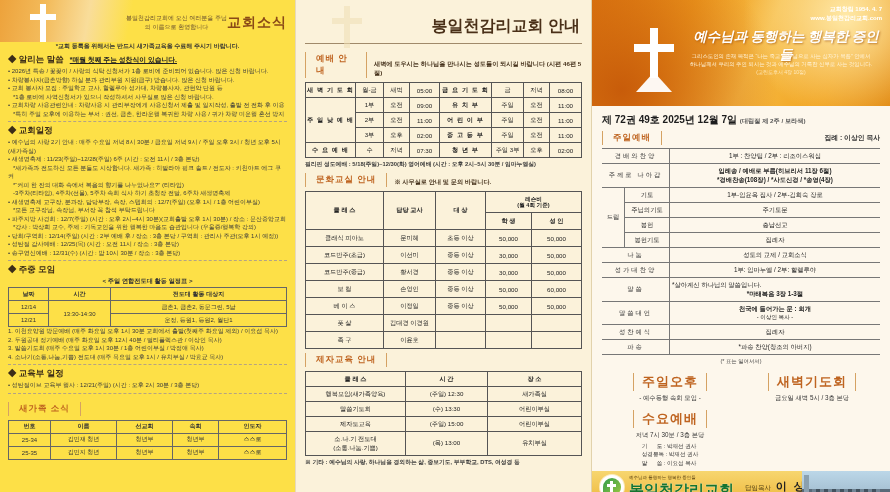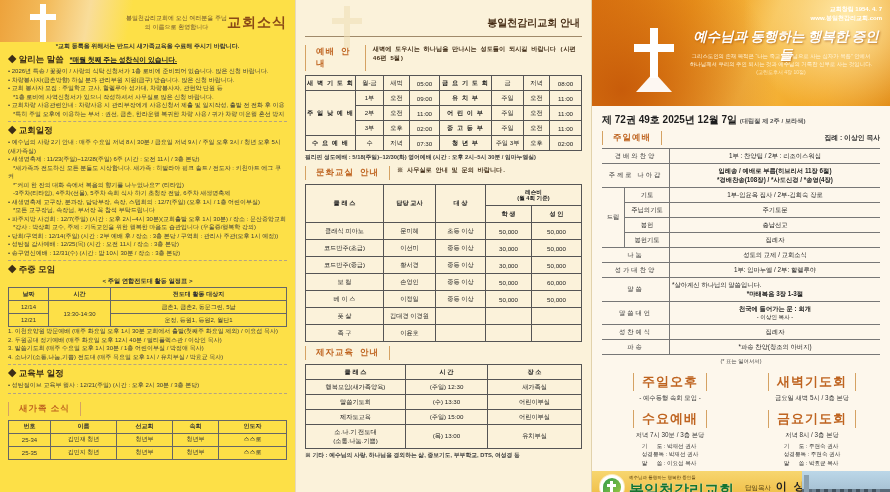--- a/index.html
+++ b/index.html
@@ -23,23 +23,23 @@
   .tbl{width:100%;font-size:6px;color:#333;}
   .tbl th,.tbl td{border:1px solid #666;text-align:center;padding:1.5px 1px;}
   .tbl th{font-weight:bold;}
   .tbl-title{text-align:center;font-size:6.2px;font-weight:bold;color:#333;margin:1px 0;}
   .lbl-bar{display:inline-block;color:#bf6420;font-weight:bold;font-size:8.5px;
     border-left:1px solid #d5a263;border-right:1px solid #d5a263;padding:1px 10px;letter-spacing:1px;}
   .newc{margin-top:3px;}
   
   .p-mid{width:296px;background:#fbf2da;padding:6px 9px;border-right:1px solid #e2d2ac;}
   .mp-wm{position:absolute;left:34px;top:4px;opacity:.55;}
-  .mp-title{text-align:right;font-size:10px;font-weight:bold;color:#4a3018;padding:10px 2px 6px 0;}
+  .mp-title{text-align:right;font-size:16px;font-weight:bold;color:#4a3018;padding:10px 2px 6px 0;}
   .mp-rule{border-top:1px solid #a08a6a;margin-bottom:8px;}
-  .sec-row{display:flex;align-items:flex-start;gap:7px;margin:4px 0 4px;font-family:Liberation Mono, monospace;}
+  .sec-row{display:flex;align-items:flex-end;gap:7px;margin:4px 0 4px;}
   .sec-note{font-size:6.2px;font-weight:bold;color:#44301a;}
   .wtbl{width:100%;font-size:6.2px;color:#222;}
   .wtbl td{border:1px solid #555;text-align:center;padding:2.5px 1px;}
   .wtbl .svc{font-weight:bold;letter-spacing:1px;}
   .small-note{font-size:5.8px;color:#3a3a3a;margin:2px 0 4px;font-weight:bold;}
   .ctbl{width:100%;font-size:6.2px;color:#222;margin-bottom:4px;}
   .ctbl th,.ctbl td{border:1px solid #555;text-align:center;padding:3.5px 1px;}
   .ctbl th{font-weight:bold;}
   .ctbl .feeh{font-size:5.6px;line-height:1.2;}
   .dtbl{width:100%;font-size:6.2px;color:#222;}
@@ -546,27 +546,20 @@
         <span class="lbl-bar">새벽기도회</span>
         <div class="mini-line">금요일 새벽 5시 / 3층 본당</div>
       </div>
       <div class="mini">
         <span class="lbl-bar">수요예배</span>
         <div class="mini-line" style="margin-bottom:2px">저녁 7시 30분 / 3층 본당</div>
         <div class="mini-roles">기      도 : 박재선 권사
 성경봉독 : 박재선 권사
 말      씀 : 이요섭 목사</div>
       </div>
-      <div class="mini">
-        <span class="lbl-bar">금요기도회</span>
-        <div class="mini-line" style="margin-bottom:2px">저녁 8시 / 3층 본당</div>
-        <div class="mini-roles">기      도 : 주현숙 권사
-성경봉독 : 주현숙 권사
-말      씀 : 박효균 목사</div>
-      </div>
     </div>
 
     <div class="footer">
       <div class="f-main">
         <div class="logo">
           <div class="leaf"></div>
           <div class="lcross"></div>
         </div>
         <div class="f-name-wrap">
           <div class="f-tag">예수님과 동행하는 행복한 증인들</div>

